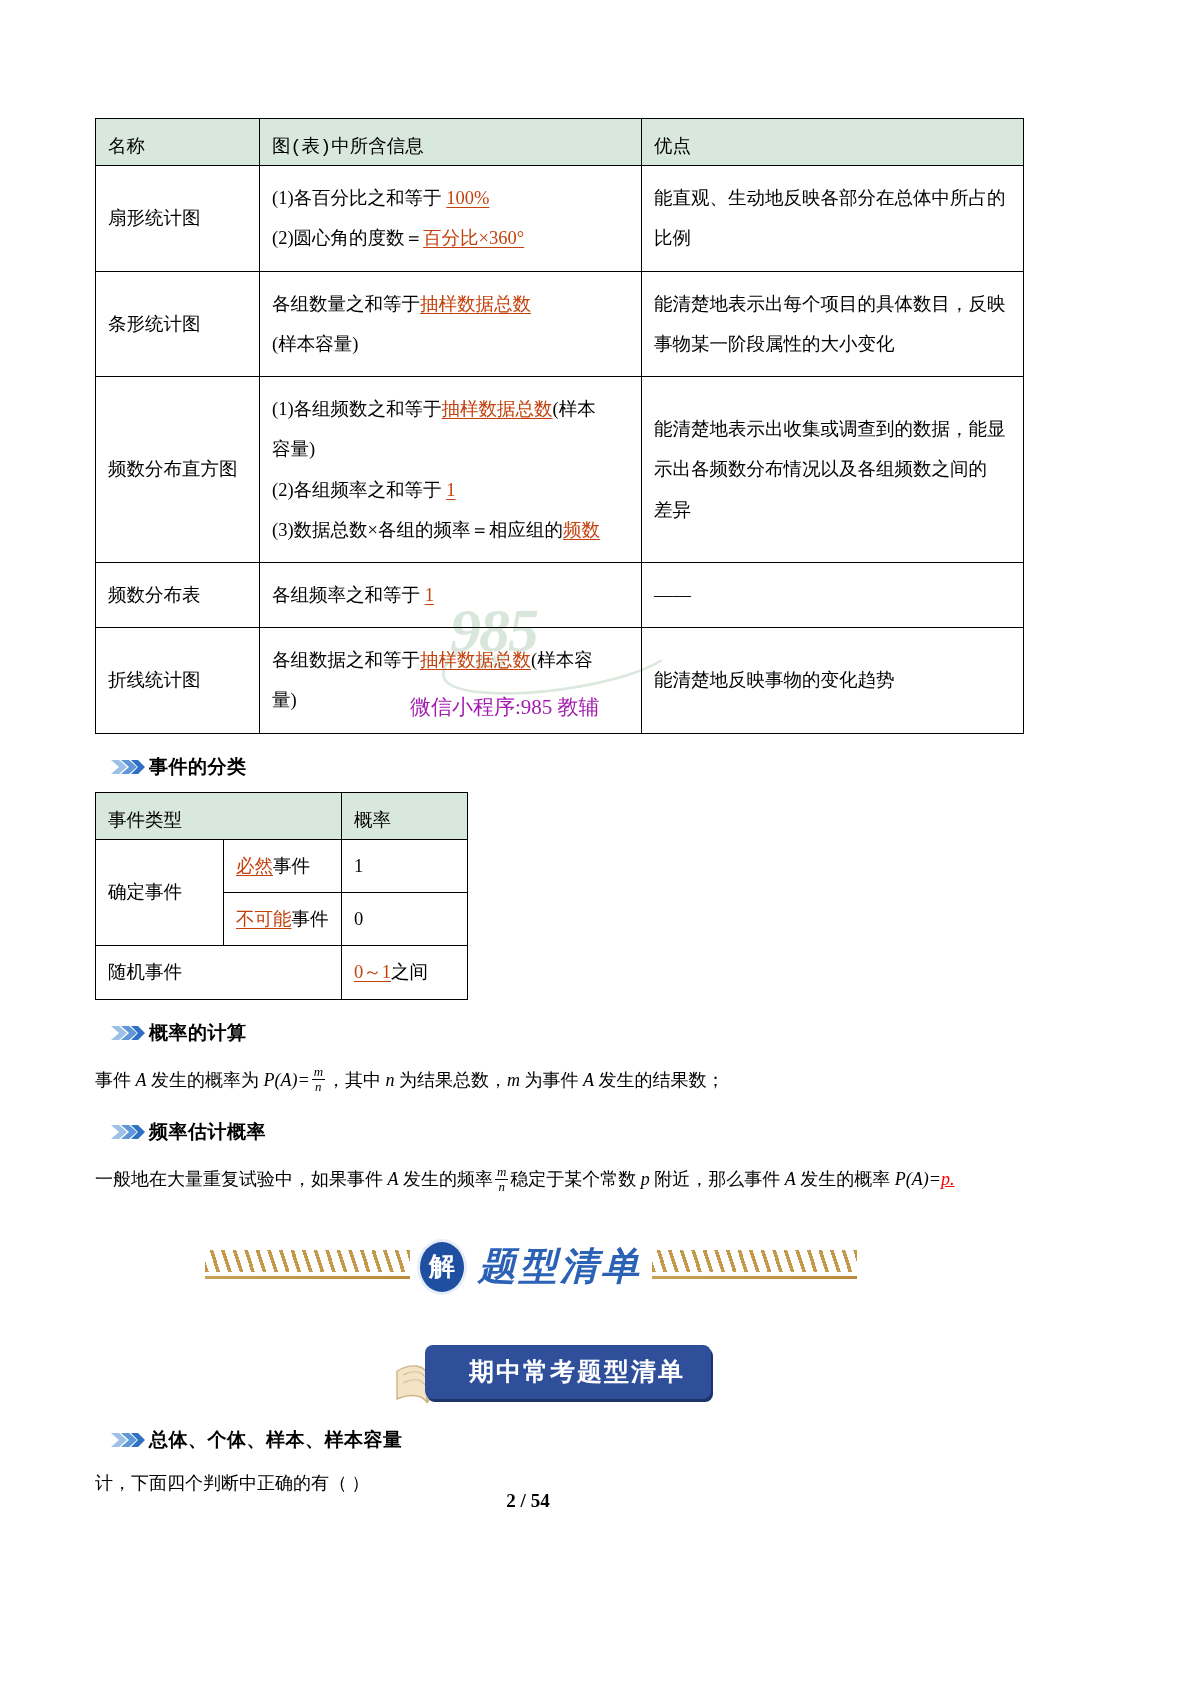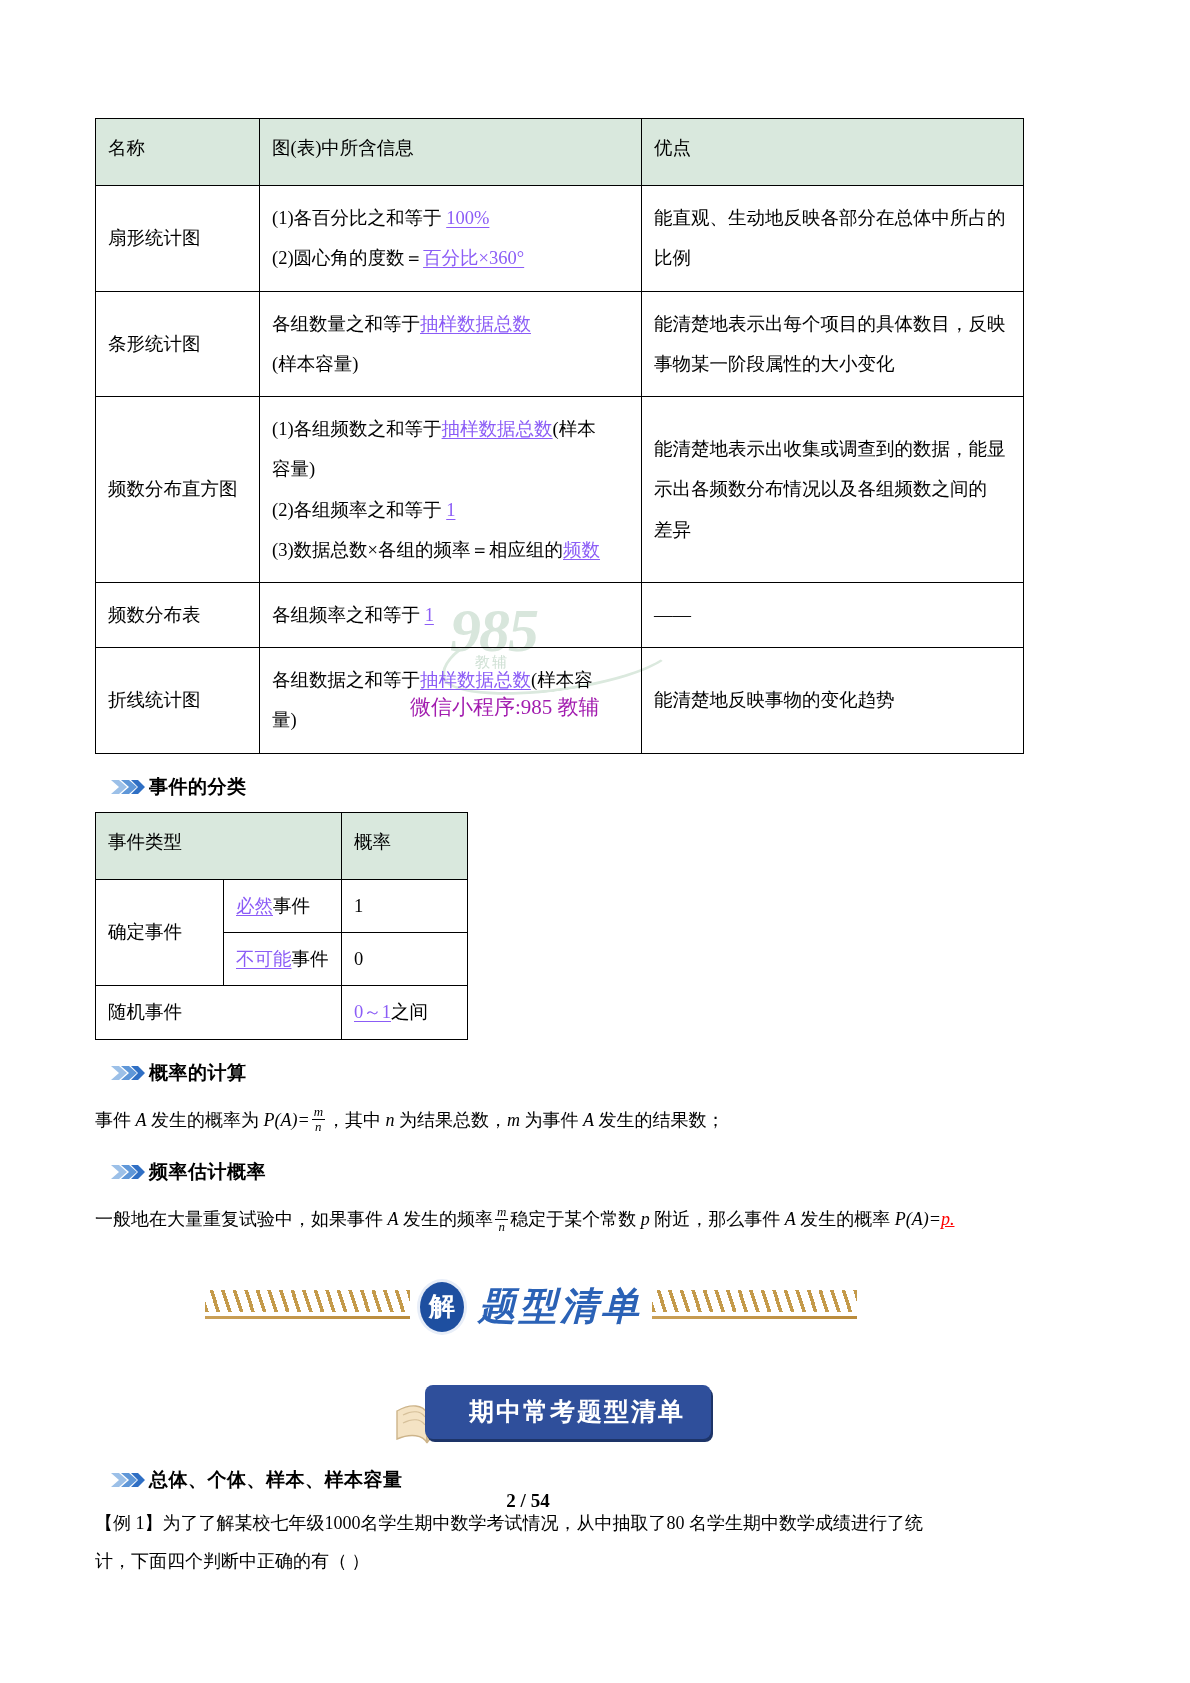--- a/index.html
+++ b/index.html
@@ -92,37 +92,38 @@
   table.doc-table td, table.doc-table th {
     border: 1.6px solid #000;
     padding: 9px 12px;
     vertical-align: middle;
     text-align: left;
     font-weight: normal;
   }
   table.doc-table thead td {
     background: #d9e8dd;
     padding-top: 12px;
-    padding-bottom: 20px;
+    padding-bottom: 0;
+    font-family: Liberation Mono, monospace;
   }
 
   #chart-table { width: 928px; }
   #chart-table col.c1 { width: 164px; }
   #chart-table col.c2 { width: 382px; }
   #chart-table col.c3 { width: 382px; }
 
   #event-table { width: 372px; }
   #event-table col.e1 { width: 128px; }
   #event-table col.e2 { width: 118px; }
   #event-table col.e3 { width: 126px; }
 
   .cell-lines > div { margin: 6px 0; }
 
   .redu {
-    color: #8b5cf6;
+    color: #c2410c;
     text-decoration: underline;
     text-underline-offset: 3px;
   }
 
   
   .section {
     position: relative;
     display: flex;
     align-items: center;
     gap: 4px;
@@ -465,20 +466,19 @@
         <svg width="34" height="16" viewBox="0 0 34 16">
           <polygon points="0,1 8,1 16,8 8,15 0,15 8,8" fill="#9cc0e8"></polygon>
           <polygon points="10,1 18,1 26,8 18,15 10,15 18,8" fill="#5f97d8"></polygon>
           <polygon points="20,1 27,1 34,8 27,15 20,15 27,8" fill="#2f6fc4"></polygon>
         </svg>
       </span>
       <span class="section-label">总体、个体、样本、样本容量</span>
     </div>
 
     <div class="para" style="margin-top:6px;">
-      <div>【例 1】为了了解某校七年级1000名学生期中数学考试情况，从中抽取了80 名学生期中数学成绩进行了统</div>
       <div>计，下面四个判断中正确的有（    ）</div>
     </div>
 
   </div>
 
   <div class="footer">2 / 54</div>
 </div>
 
 </body></html>

